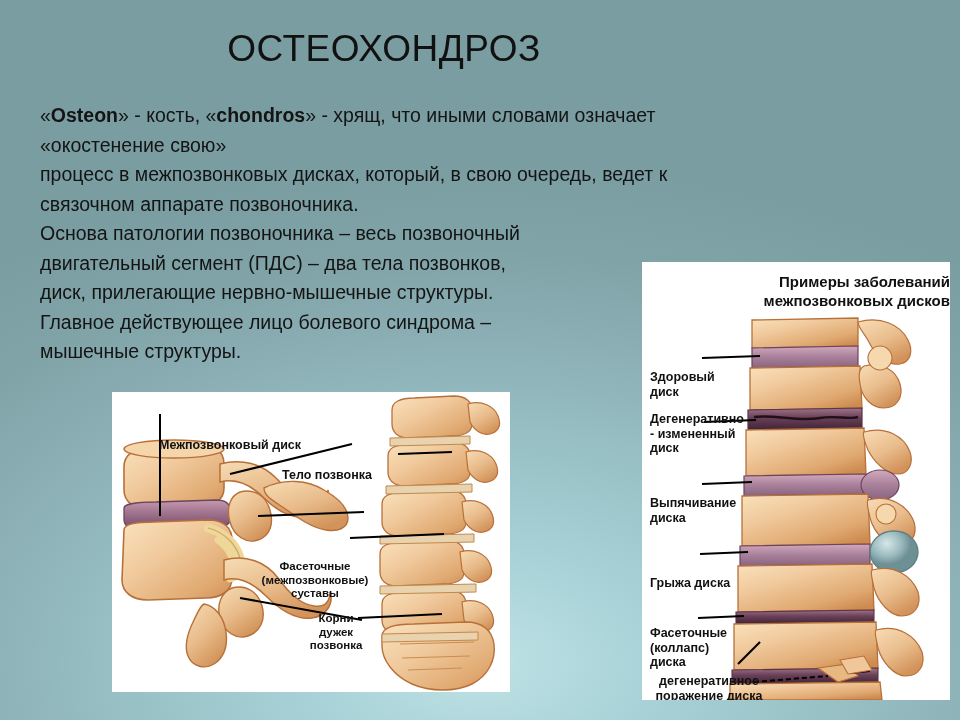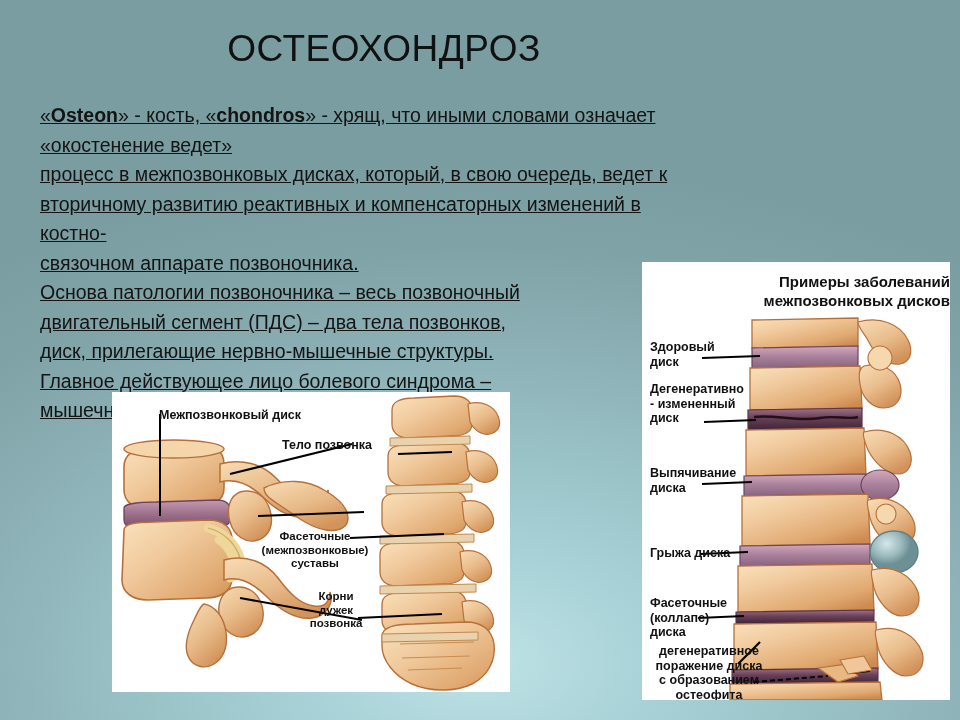--- a/index.html
+++ b/index.html
@@ -49,21 +49,21 @@
   
   .body-text {
     position: absolute;
     left: 40px;
     top: 101px;
     width: 640px;
     font-size: 19.5px;
     line-height: 29.5px;
     color: #141414;
   }
-  .body-text p { margin: 0; text-decoration: underline; }
+  .body-text p { margin: 0; }
   .body-text b { font-weight: bold; }
 
   
   .figure {
     position: absolute;
     background: #ffffff;
     overflow: hidden;
   }
   .fig-left  { left: 112px; top: 392px; width: 398px; height: 300px; }
   .fig-right { left: 642px; top: 262px; width: 308px; height: 438px; }
@@ -76,39 +76,39 @@
     line-height: 19px;
     margin-top: 10px;
   }
 
   .fig-label {
     position: absolute;
     font-size: 11.5px;
     line-height: 13.5px;
     color: #111111;
     font-weight: 600;
+    margin-top: 30px;
   }
   .fig-label.bigger { font-size: 12.5px; line-height: 14.5px; }
   .fig-label.center { text-align: center; }
 </style>
 </head>
 <body>
 
 <div class="slide">
   <div class="layer">
 
     <div class="title">ОСТЕОХОНДРОЗ</div>
 
     <div class="body-text">
       <p>
         <span>«</span><b>Osteon</b><span>» - кость, «</span><b>chondros</b><span>» - хрящ, что иными словами означает</span>
       </p>
-      <p>«окостенение ведет»</p>
+      <p>«окостенение свою»</p>
       <p>процесс в межпозвонковых дисках, который, в свою очередь, ведет к</p>
-      <p>вторичному развитию реактивных и компенсаторных изменений в костно-</p>
       <p>связочном аппарате позвоночника.</p>
       <p>Основа патологии позвоночника – весь позвоночный</p>
       <p>двигательный сегмент (ПДС) – два тела позвонков,</p>
       <p>диск, прилегающие нервно-мышечные структуры.</p>
       <p> Главное действующее лицо болевого синдрома –</p>
       <p>мышечные структуры.</p>
     </div>
 
     <div class="figure fig-left">
 
@@ -231,21 +231,21 @@
       <div class="fig-label bigger" style="left:14px; top:16px; width:200px;padding-left:33px;">Межпозвонковый диск</div>
 
       <div class="fig-label bigger" style="left:170px; top:46px; width:120px;">Тело позвонка</div>
 
       <div class="fig-label center" style="left:138px; top:138px; width:130px;">
         <div>Фасеточные</div>
         <div>(межпозвонковые)</div>
         <div>суставы</div>
       </div>
 
-      <div class="fig-label center" style="left:188px; top:198px; width:72px;text-align:center;">
+      <div class="fig-label center" style="left:188px; top:190px; width:72px;text-align:center;">
         <div>Корни</div>
         <div>дужек</div>
         <div>позвонка</div>
       </div>
     </div>
 
     <div class="figure fig-right">
 
       <div class="fig-title">
         <div>Примеры заболеваний</div>

